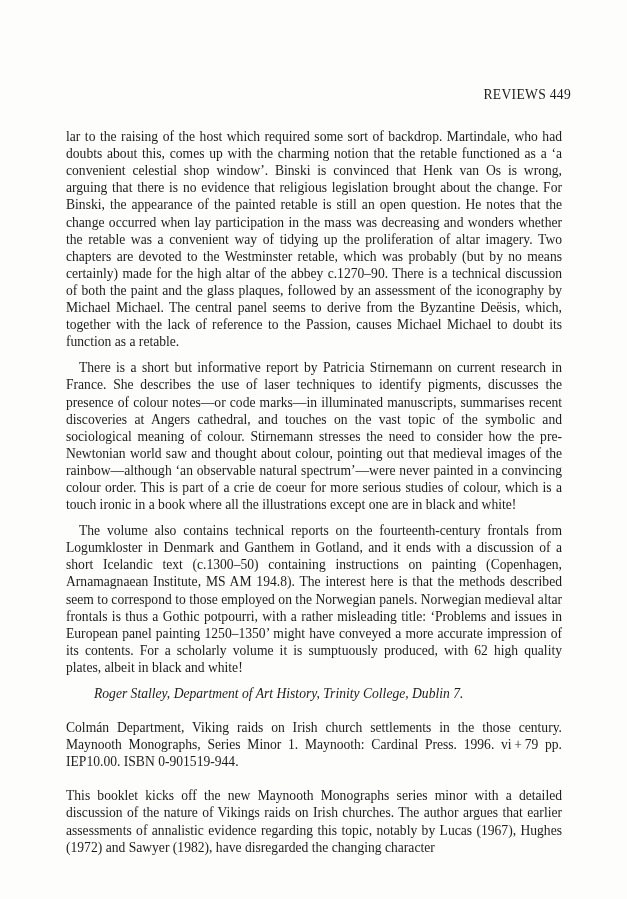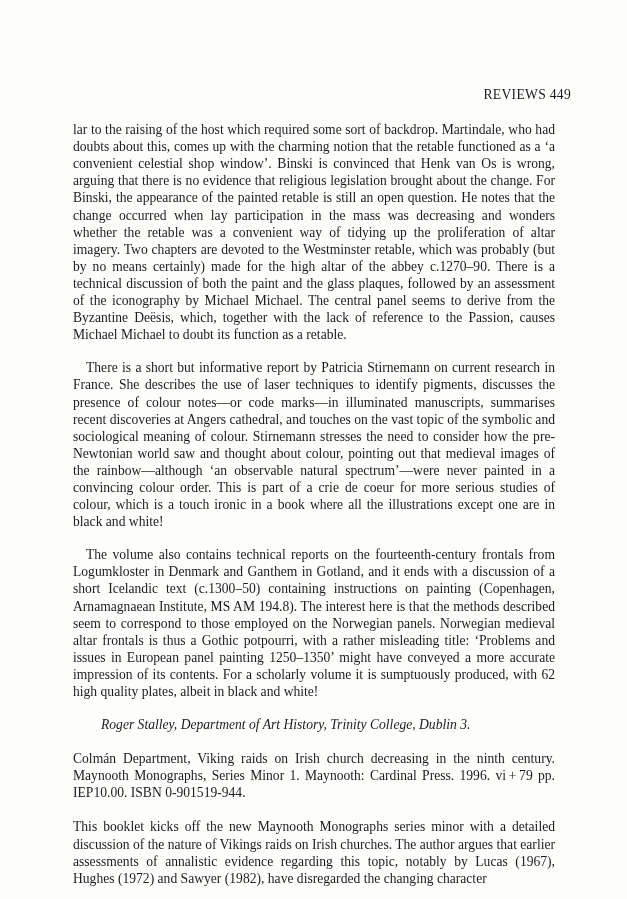--- a/index.html
+++ b/index.html
@@ -20,26 +20,26 @@
     left: 57px;
     top: 86px;
     width: 514px;
     color: #1c1c1c;
     font-family: "Liberation Serif", serif;
     font-size: 13.6px;
     line-height: 17.1px;
   }
   .running-head {
     text-align: right;
-    margin-bottom: 18px;
+    margin-bottom: 25px;
     letter-spacing: 0.3px;
     white-space: pre;
   }
   .body-text p {
-    margin: 16px;
+    margin: 9px;
     text-align: justify;
   }
   .body-text p.indent {
     text-indent: 13px;
   }
   .body-text p.signature {
     text-align: left;
     text-indent: 28px;
     font-style: italic;
   }
@@ -55,18 +55,18 @@
 </head>
 <body>
 
 <div class="page">
   <div class="content">
     <div class="running-head"><span>REVIEWS</span> <span>449</span></div>
     <div class="body-text" id="paragraphs">
         <p class="body"><span>lar to the raising of the host which required some sort of backdrop. Martindale, who had doubts about this, comes up with the charming notion that the retable functioned as a ‘a convenient celestial shop window’.  Binski is convinced that Henk van Os is wrong, arguing that there is no evidence that religious legislation brought about the change. For Binski, the appearance of the painted retable is still an open question. He notes that the change occurred when lay participation in the mass was decreasing and wonders whether the retable was a convenient way of tidying up the proliferation of altar imagery. Two chapters are devoted to the Westminster retable, which was probably (but by no means certainly) made for the high altar of the abbey c.1270–90. There is a technical discussion of both the paint and the glass plaques, followed by an assessment of the iconography by Michael Michael. The central panel seems to derive from the Byzantine Deësis, which, together with the lack of reference to the Passion, causes Michael Michael to doubt its function as a retable.</span></p>
         <p class="body indent"><span>There is a short but informative report by Patricia Stirnemann on current research in France. She describes the use of laser techniques to identify pigments, discusses the presence of colour notes—or code marks—in illuminated manuscripts, summarises recent discoveries at Angers cathedral, and touches on the vast topic of the symbolic and sociological meaning of colour. Stirnemann stresses the need to consider how the pre-Newtonian world saw and thought about colour, pointing out that medieval images of the rainbow—although ‘an observable natural spectrum’—were never painted in a convincing colour order. This is part of a </span><span class="it">crie de coeur</span><span> for more serious studies of colour, which is a touch ironic in a book where all the illustrations except one are in black and white!</span></p>
         <p class="body indent"><span>The volume also contains technical reports on the fourteenth-century frontals from Logumkloster in Denmark and Ganthem in Gotland, and it ends with a discussion of a short Icelandic text (c.1300–50) containing instructions on painting (Copenhagen, Arnamagnaean Institute, MS AM 194.8). The interest here is that the methods described seem to correspond to those employed on the Norwegian panels. </span><span class="it">Norwegian medieval altar frontals</span><span> is thus a Gothic </span><span class="it">potpourri</span><span>, with a rather misleading title: ‘Problems and issues in European panel painting 1250–1350’ might have conveyed a more accurate impression of its contents. For a scholarly volume it is sumptuously produced, with 62 high quality plates, albeit in black and white!</span></p>
-        <p class="signature"><span class="it">Roger Stalley, Department of Art History, Trinity College, Dublin 3.</span></p>
-        <p class="citation"><span>Colmán Department, </span><span class="it">Viking raids on Irish church decreasing in the ninth century</span><span>. Maynooth Monographs, Series Minor 1. Maynooth: Cardinal Press. 1996. vi + 79 pp. IEP10.00. ISBN 0-901519-944.</span></p>
+        <p class="signature"><span class="it">Roger Stalley, Department of Art History, Trinity College, Dublin 7.</span></p>
+        <p class="citation"><span>Colmán Department, </span><span class="it">Viking raids on Irish church settlements in the those century</span><span>. Maynooth Monographs, Series Minor 1. Maynooth: Cardinal Press. 1996. vi + 79 pp. IEP10.00. ISBN 0-901519-944.</span></p>
         <p class="new-review"><span>This booklet kicks off the new </span><span class="it">Maynooth Monographs series minor</span><span> with a detailed discussion of the nature of Vikings raids on Irish churches. The author argues that earlier assessments of annalistic evidence regarding this topic, notably by Lucas (1967), Hughes (1972) and Sawyer (1982), have disregarded the changing character</span></p>
       </div>
   </div>
 </div>
 
 </body></html>

